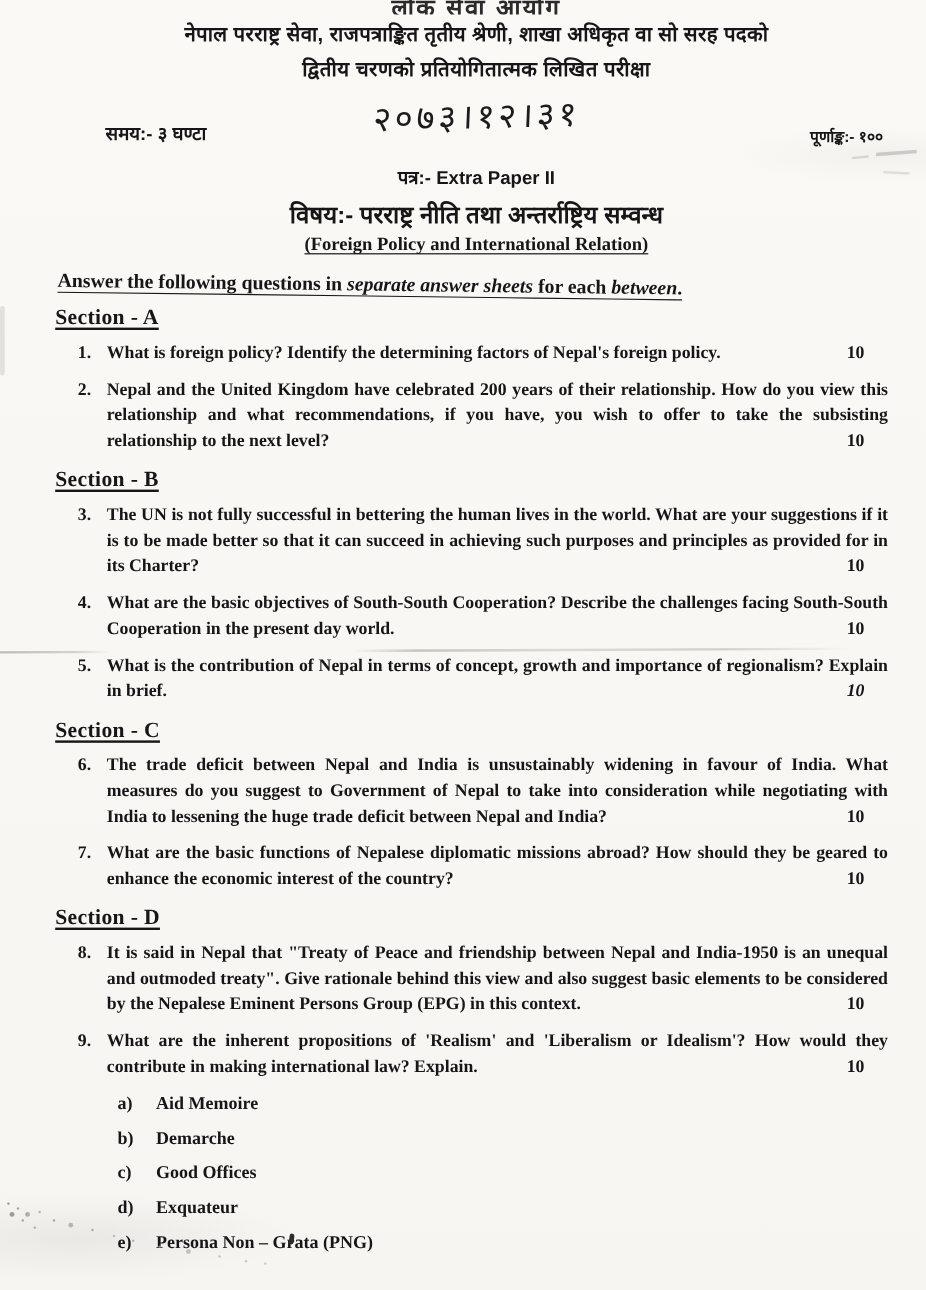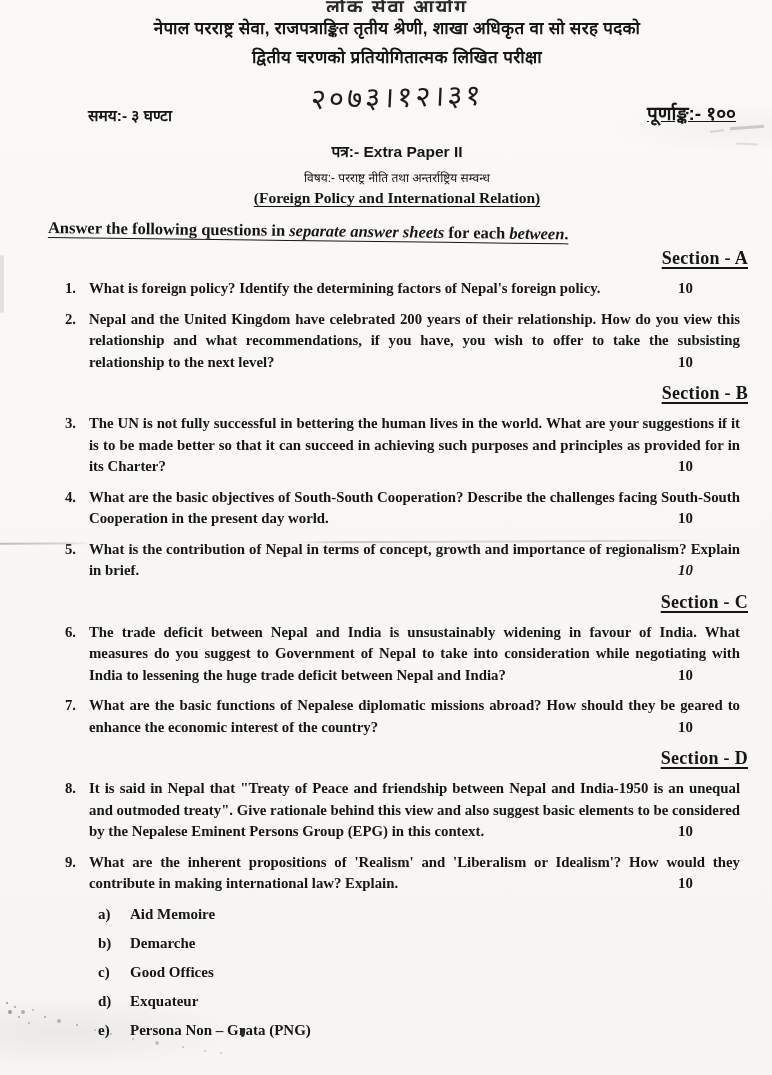--- a/index.html
+++ b/index.html
@@ -25,42 +25,42 @@
 
   
   .org-clip{height:12px;overflow:hidden;text-align:center;}
   .org-clip span{display:inline-block;font-size:20px;font-weight:700;line-height:24px;margin-top:-13px;letter-spacing:2px;color:#2a2a2a;}
   .hline1{font-size:17px;font-weight:700;margin-top:4px;letter-spacing:.3px;}
   .hline2{font-size:17px;font-weight:700;margin-top:6px;letter-spacing:.4px;}
   .date-row{text-align:center;margin-top:8px;height:40px;}
   .date-hand{display:inline-block;font-size:29px;letter-spacing:3px;transform:rotate(-1.5deg) skewX(-4deg);font-weight:400;color:#1c1c1c;}
   .meta-row{display:flex;justify-content:space-between;align-items:flex-end;margin-top:-16px;gap:32px;}
   .meta-left{font-size:15.5px;font-weight:700;padding-left:42px;}
-  .meta-right{font-size:19px;font-weight:700;padding-right:12px;text-decoration:underline;}
+  .meta-right{font-size:13px;font-weight:700;padding-right:12px;}
   .paper-line{font-size:15.5px;font-weight:700;margin-top:14px;}
-  .subject-line{font-size:12px;font-weight:400;margin-top:7px;}
+  .subject-line{font-size:20px;font-weight:700;margin-top:7px;}
   .subject-eng{font-size:15.5px;font-weight:700;margin-top:3px;text-decoration:underline;text-underline-offset:3px;}
   .instruction{
     font-size:16.5px;font-weight:700;margin-top:11px;
     text-decoration:underline;text-underline-offset:4px;
     transform:rotate(0.7deg);transform-origin:left center;
     padding-left:2px;
   }
   .instruction .emph{font-style:italic;}
 
   
   .section-title{
-    text-align:right;font-size:18px;font-weight:700;
+    text-align:left;font-size:18px;font-weight:700;
     text-decoration:underline;text-underline-offset:3px;text-decoration-thickness:2px;
     margin-top:10px;margin-bottom:6px;letter-spacing:.3px;
   }
   .q{display:flex;position:relative;margin-top:9px;line-height:21.5px;font-size:14.8px;font-weight:700;}
   .q-no{width:30px;flex:none;text-align:right;padding-right:13px;}
   .q-text{flex:1;text-align:justify;padding-right:8px;}
-  .q-marks{position:absolute;right:0;bottom:0;width:70px;text-align:left;font-weight:700;}
+  .q-marks{position:absolute;right:0;bottom:0;width:70px;text-align:center;font-weight:700;}
   .q-marks.italic{font-style:italic;}
   .subitems{margin-top:4px;}
   .subitem{display:flex;margin-top:9px;font-size:15px;font-weight:700;line-height:20px;}
   .sub-label{width:20px;flex:none;margin-left:52px;}
   .sub-text{padding-left:12px;}
 
   
   .artifact{position:absolute;pointer-events:none;}
   .crease{
     left:0;top:541px;width:772px;height:2px;

